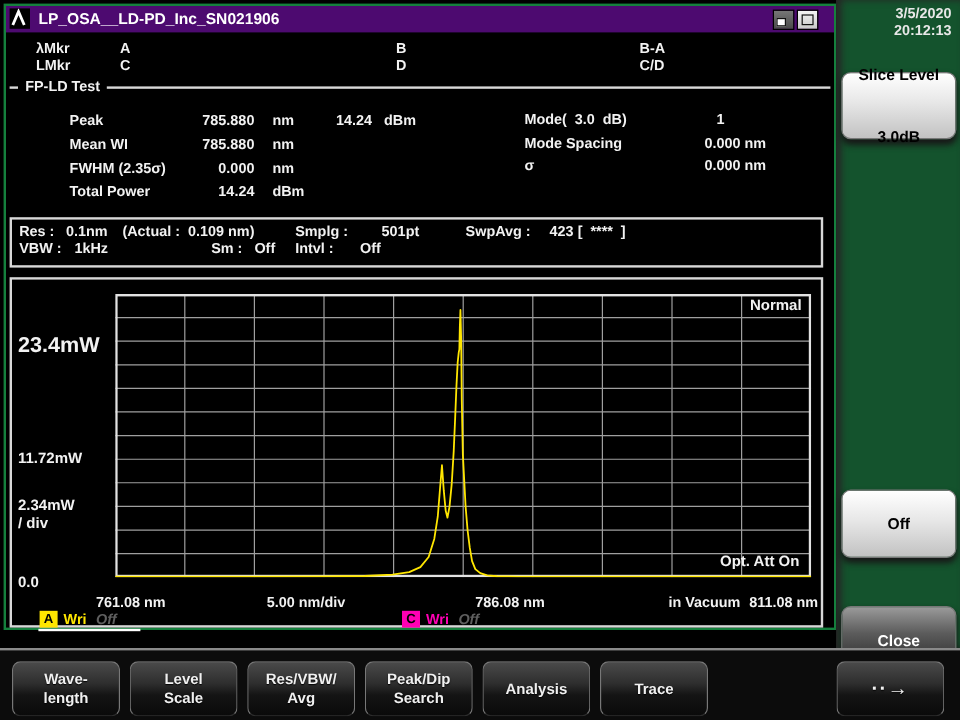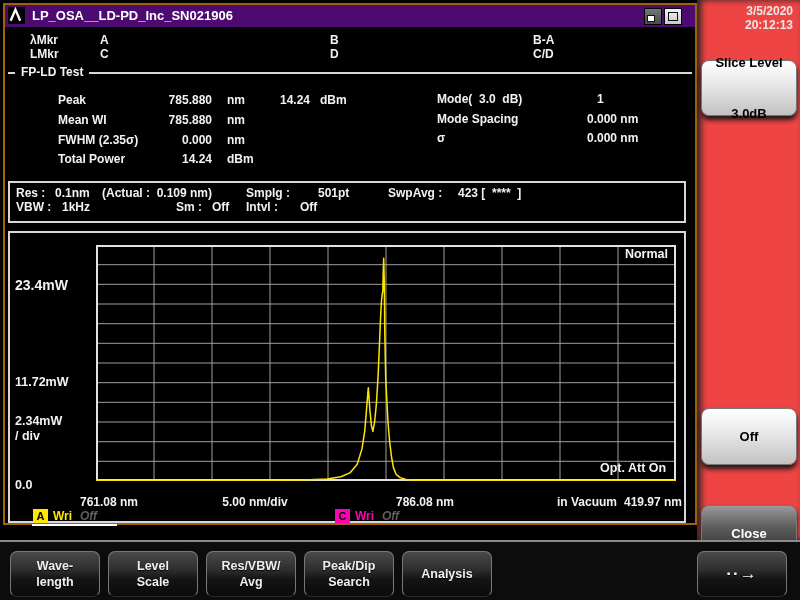--- a/index.html
+++ b/index.html
@@ -3,21 +3,21 @@
 <meta charset="utf-8">
 <style>
   html,body{margin:0;padding:0;background:#000;}
   .root{position:relative;width:800px;height:600px;background:#000;overflow:hidden;
         font-family:"Liberation Sans",sans-serif;font-weight:bold;color:#f2f2f2;}
   .abs{position:absolute;white-space:pre;}
   .t12{font-size:12px;line-height:14px;}
 
   
   .main{position:absolute;left:3px;top:3px;width:690px;height:518px;
-        border:2px solid #a16207;background:#000;}
+        border:2px solid #15803d;background:#000;}
   .titlebar{position:absolute;left:0;top:0;width:100%;height:22px;background:#4d0a70;}
   .logo{position:absolute;left:3px;top:2px;width:17px;height:17px;background:#000;}
   .title-text{position:absolute;left:27px;top:3px;font-size:13px;color:#fff;}
   .winbtn{position:absolute;top:3px;width:16px;height:15px;border:1px solid #000;
           background:linear-gradient(#f4f4f4,#c9c9c9);}
   .winbtn .sq{position:absolute;left:2px;bottom:2px;width:6px;height:5px;
           border:1.5px solid #111;background:#fff;}
   .winbtn .sq2{position:absolute;left:3px;top:3px;width:8px;height:7px;
           border:1.5px solid #111;background:transparent;}
 
@@ -32,21 +32,21 @@
   .chartbox{position:absolute;left:3px;top:226px;width:674px;height:288px;border:2px solid #d8d8d8;}
   .plot{position:absolute;left:86px;top:12px;width:580px;height:236px;}
 
   
   .badge{position:absolute;width:15px;height:14px;color:#000;font-size:11px;line-height:14px;
          text-align:center;}
   .ghost{color:#5f5f5f;font-style:italic;}
   .legend-underline{position:absolute;height:2px;background:#fff;}
 
   
-  .sidebar{position:absolute;left:697px;top:0;width:103px;height:540px;background:#ef4444;
+  .sidebar{position:absolute;left:697px;top:0;width:103px;height:540px;background:#14532d;
            box-shadow:inset 4px 0 6px #262626;}
   .datetime{position:absolute;right:7px;top:4px;text-align:right;font-size:12px;line-height:14px;color:#e8e8e8;}
   .softkey{position:absolute;left:4px;width:94px;border-radius:8px;border:1px solid #777;
            display:flex;flex-direction:column;align-items:center;justify-content:center;
            font-size:13px;line-height:17px;}
   .softkey.light{background:linear-gradient(180deg,#ffffff,#e7e7e7 45%,#c2c2c2);color:#000;
            box-shadow:0 4px 5px #181818, inset 0 1px 0 #fff;}
   .softkey.dark{background:linear-gradient(180deg,#9a9a9a,#5c5c5c 40%,#3a3a3a 75%,#2d2d2d);color:#fff;
            box-shadow:0 3px 4px #181818;}
 
@@ -160,31 +160,31 @@
           <line x1="0" y1="177.0" x2="580" y2="177.0" stroke="#9f9f9f" stroke-width="1"></line>
           <line x1="0" y1="196.7" x2="580" y2="196.7" stroke="#9f9f9f" stroke-width="1"></line>
           <line x1="0" y1="216.3" x2="580" y2="216.3" stroke="#9f9f9f" stroke-width="1"></line>
           <rect x="1" y="1" width="578" height="234" fill="none" stroke="#e2e2e2" stroke-width="2"></rect>
           <polyline points="0.0,235.6 57.1,235.6 115.1,235.5 173.1,235.3 207.9,235.0 231.1,233.9 245.0,231.8 254.3,227.6 261.2,219.2 265.9,204.1 268.8,185.6 270.5,164.6 272.3,142.7 273.8,163.7 275.4,180.5 276.9,186.4 278.6,177.2 280.4,158.7 282.1,130.9 283.3,103.2 284.4,76.3 285.4,57.0 286.3,48.6 286.8,46.1 287.2,27.6 287.7,13.3 288.3,37.7 288.8,88.1 289.7,133.5 290.8,154.5 292.0,177.2 293.7,197.3 295.5,211.6 297.4,222.6 300.1,229.3 304.2,232.6 310.0,234.5 318.1,235.2 335.5,235.5 381.9,235.6 451.5,235.6 521.1,235.6 580.0,235.6" fill="none" stroke="#ffe600" stroke-width="1.5" stroke-linejoin="round"></polyline>
         </svg>
 
       <span class="abs" style="right:16px;top:14px;font-size:12.5px;">Normal</span>
       <span class="abs" style="left:590px;top:228px;font-size:12.5px;">Opt. Att On</span>
 
-      <span class="abs" style="left:5px;top:44px;font-size:14px;">23.4mW</span>
+      <span class="abs" style="left:5px;top:44px;font-size:18px;">23.4mW</span>
       <span class="abs" style="left:5px;top:142px;font-size:12.5px;">11.72mW</span>
       <span class="abs" style="left:5px;top:181px;font-size:12.5px;">2.34mW</span>
       <span class="abs" style="left:5px;top:196px;font-size:12.5px;">/ div</span>
       <span class="abs" style="left:5px;top:245px;font-size:12.5px;">0.0</span>
 
       <span class="abs t12" style="left:99px;top:262px;transform:translateX(-50%);">761.08 nm</span>
       <span class="abs t12" style="left:245px;top:262px;transform:translateX(-50%);">5.00 nm/div</span>
       <span class="abs t12" style="left:389px;top:262px;transform:translateX(-50%);margin-left:26px;">786.08 nm</span>
       <span class="abs t12" style="left:553px;top:262px;transform:translateX(-50%);padding-left:48px;">in Vacuum</span>
-      <span class="abs t12" style="left:643px;top:262px;transform:translateX(-50%);">419.97 nm</span>
+      <span class="abs t12" style="left:643px;top:262px;transform:translateX(-50%);">811.08 nm</span>
 
       <span class="badge" style="left:23px;top:276px;background:#ffe600;">A</span>
       <span class="abs t12" style="left:43px;top:276px;color:#ffe600;">Wri</span>
       <span class="abs t12 ghost" style="left:70px;top:276px;">Off</span>
       <span class="legend-underline" style="left:22px;top:291px;width:85px;"></span>
 
       <span class="badge" style="left:325px;top:276px;background:#ff00b4;">C</span>
       <span class="abs t12" style="left:345px;top:276px;color:#ff00b4;">Wri</span>
       <span class="abs t12 ghost" style="left:372px;top:276px;">Off</span>
     </div>
@@ -220,18 +220,21 @@
       <div>Res/VBW/</div>
         <div>Avg</div>
     </div>
     <div class="mbtn" style="left:304px;">
       <div>Peak/Dip</div>
         <div>Search</div>
     </div>
     <div class="mbtn" style="left:402px;">
       <div>Analysis</div>
     </div>
+    <div class="mbtn" style="left:500px;">
+      <div>Trace</div>
+    </div>
     <div class="mbtn" style="left:697px;">
       <div class="arrow-glyph">··→</div>
     </div>
   </div>
 
 </div>
 
 </body></html>

